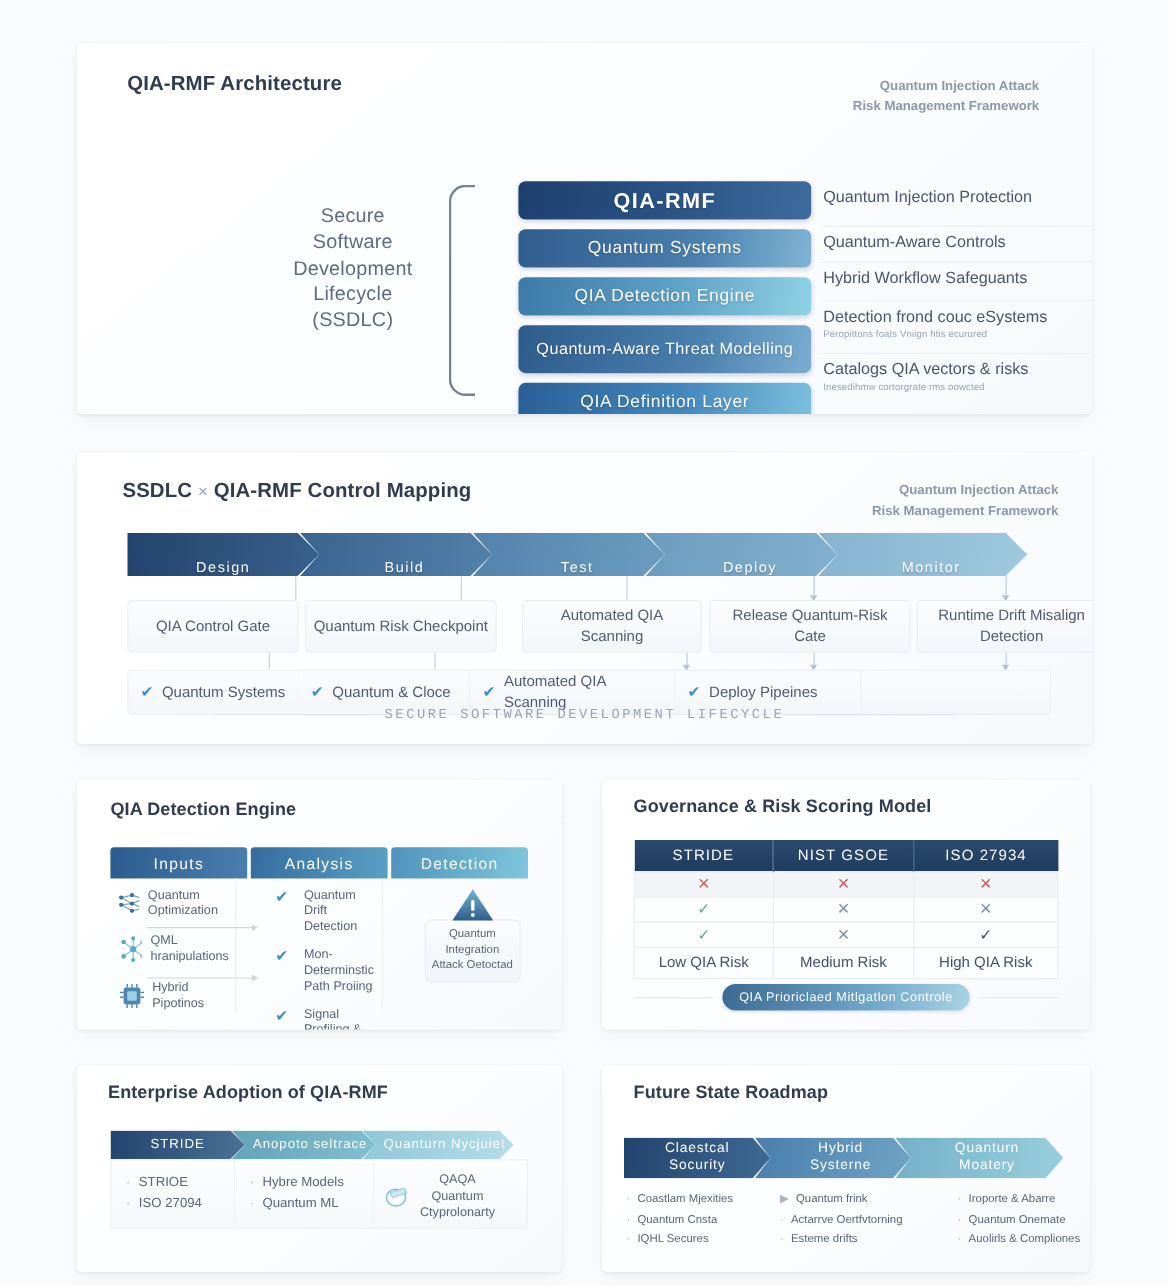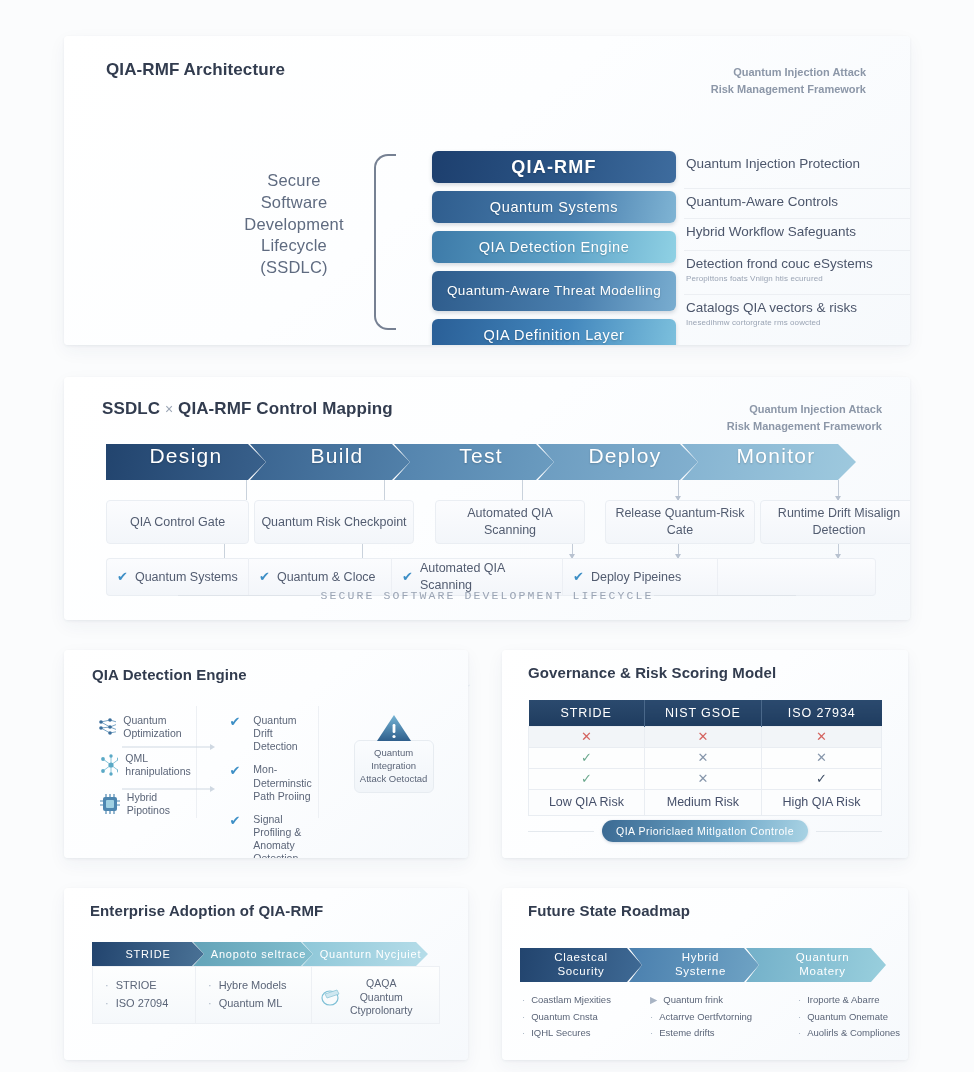--- a/index.html
+++ b/index.html
@@ -91,23 +91,23 @@
   
   #panel-mapping { left: 64px; top: 377px; width: 846px; height: 243px; }
   #map-title { position: absolute; left: 38px; top: 22px; }
   #map-x { font-weight: normal; color: #9aa4b4; font-size: 14px; }
   #map-subtitle { position: absolute; right: 28px; top: 24px; width: 250px; }
 
   .chev-row { position: absolute; left: 42px; top: 67px; display: flex; }
   .chev {
     position: relative;
     height: 36px;
-    display: flex; align-items: flex-start; justify-content: center;
+    display: flex; align-items: flex-end; justify-content: center;
     color: #fff;
-    font-size: 21px;
+    font-size: 12px;
     letter-spacing: 1.3px;
     margin-right: -16px;
     padding-left: 14px;
     clip-path: polygon(0 0, calc(100% - 18px) 0, 100% 50%, calc(100% - 18px) 100%, 0 100%, 16px 50%);
   }
   .chev:first-child { clip-path: polygon(0 0, calc(100% - 18px) 0, 100% 50%, calc(100% - 18px) 100%, 0 100%); padding-left: 0; }
   .chev span { text-shadow: 0 1px 2px rgba(0,0,0,.18); }
 
   .tickline { position: absolute; width: 1px; background: #c9d2dc; }
   .tickarrow { position: absolute; width: 1px; background: #c3ccd8; }
@@ -357,21 +357,21 @@
   <div class="tickline" style="left:182px; top:103px; height:20px"></div>
   <div class="tickline" style="left:320px; top:103px; height:20px"></div>
   <div class="tickline" style="left:458px; top:103px; height:20px"></div>
   <div class="tickarrow" style="left:614px; top:103px; height:20px"></div>
   <div class="tickarrow" style="left:774px; top:103px; height:20px"></div>
 
   <div class="cell-row controls">
     <div class="cell" style="width:143px">QIA Control Gate</div>
     <div class="cell" style="width:160px;margin-left:5px">Quantum Risk Checkpoint</div>
     <div class="cell" style="width:150px;margin-left:21px">Automated    QIA Scanning</div>
-    <div class="cell" style="width:150px;margin-left:20px">Release Quantum-Risk Cate</div>
+    <div class="cell" style="width:168px;margin-left:6px">Release Quantum-Risk Cate</div>
     <div class="cell" style="width:158px;margin-left:5px">Runtime Drift Misalign Detection</div>
   </div>
 
   <div class="tickline" style="left:160px; top:167px; height:14px"></div>
   <div class="tickline" style="left:298px; top:167px; height:14px"></div>
   <div class="tickarrow" style="left:508px; top:167px; height:14px"></div>
   <div class="tickarrow" style="left:614px; top:167px; height:14px"></div>
   <div class="tickarrow" style="left:774px; top:167px; height:14px"></div>
 
   <div class="cell-row checks">
@@ -398,20 +398,25 @@
     <span class="rule"></span>
     <span class="txt">SECURE SOFTWARE DEVELOPMENT LIFECYCLE</span>
     <span class="rule"></span>
   </div>
 </section>
 
 <section class="panel" id="panel-detection">
   <h2 class="panel-title sm" id="det-title">QIA Detection Engine</h2>
 
   <div class="det-table">
+    <div class="det-head">
+      <div class="det-hcell dh-0">Inputs</div>
+      <div class="det-hcell dh-1">Analysis</div>
+      <div class="det-hcell dh-2">Detection</div>
+    </div>
     <div class="det-body">
 
       <div class="det-col">
         <div class="inp-item">
           <svg width="26" height="20">
             <g stroke="#6c9cc0" fill="none" stroke-width="0.9">
               <path d="M3 5 L12 3 M3 5 L12 10 M3 11 L12 10 M3 11 L12 16 M12 3 L22 6 M12 10 L22 6 M12 10 L22 14 M12 16 L22 14"></path>
             </g>
             <g fill="#3c6f9c">
                 <circle cx="3" cy="5" r="1.8"></circle>

